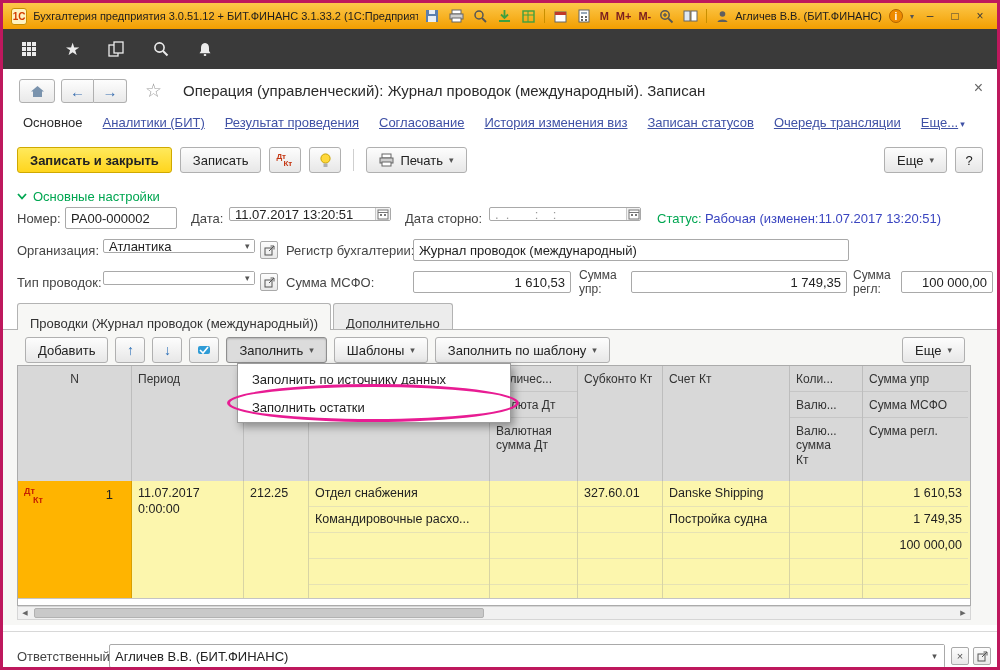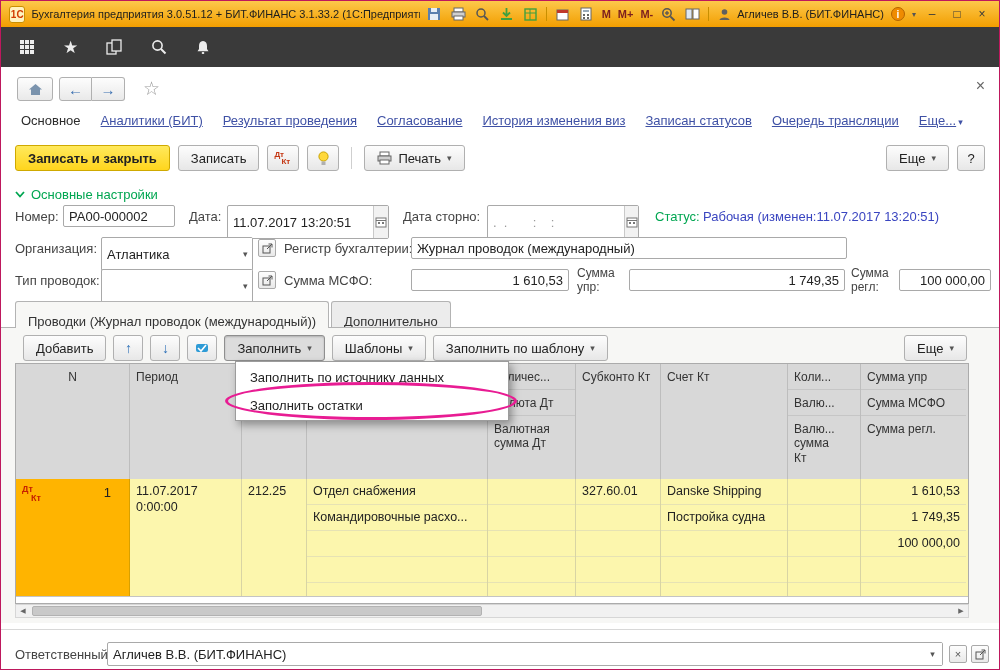--- a/index.html
+++ b/index.html
@@ -1,17 +1,17 @@
 <!DOCTYPE html>
 <html><head>
 <meta charset="utf-8">
 <style>
   * { margin:0; padding:0; box-sizing:border-box; font-family:"Liberation Sans","DejaVu Sans",sans-serif; }
   html,body { background:#9a9a9a; }
-  .window { position:relative; width:1000px; height:670px; background:#5eead4; border:1px solid #be185d; overflow:hidden; }
+  .window { position:relative; width:1000px; height:670px; background:#5eead4; border:3px solid #be185d; overflow:hidden; }
 
   
   .titlebar { position:absolute; top:0; left:0; width:100%; height:26px;
     background:linear-gradient(#fdc84b,#f29e00); display:flex; align-items:center; padding:0 8px; gap:6px;
     font-size:11px; color:#1d1d1d; }
   .logo1c { width:17px; height:17px; background:#fff3c0; border:1px solid #c98f00; border-radius:3px;
     color:#d23c00; font-size:10px; font-weight:bold; display:flex; align-items:center; justify-content:center; }
   .tb-title { white-space:nowrap; overflow:hidden; }
   .tb-right { margin-left:auto; display:flex; align-items:center; gap:7px; }
   .tb-ic { display:inline-flex; align-items:center; justify-content:center; width:17px; height:17px; }
@@ -58,21 +58,21 @@
   .dtkt-mini { position:relative; width:18px; height:16px; font-size:8px; font-weight:bold; color:#c43511; }
   .dtkt-mini .d { position:absolute; left:0; top:0; }
   .dtkt-mini .k { position:absolute; left:7px; top:7px; }
 
   
   .settings-toggle { display:flex; align-items:center; gap:6px; color:#00a651; font-size:13px; cursor:pointer; }
 
   
   .inp { height:22px; border:1px solid #a9a9a9; background:#fff; font-size:13px; color:#222; padding:0 5px; border-radius:2px; }
   .inp.right { text-align:right; }
-  .fld { display:inline-flex; border:1px solid #a9a9a9; background:#fff; height:34px; border-radius:2px; align-items:stretch; }
+  .fld { display:inline-flex; border:1px solid #a9a9a9; background:#fff; height:14px; border-radius:2px; align-items:stretch; }
   .fld input { border:none; outline:none; flex:1 1 auto; font-size:13px; padding:0 5px; background:transparent; color:#222; min-width:0; }
   .fld .side { width:19px; display:flex; align-items:center; justify-content:center; border-left:1px solid #c9c9c9; background:#f2f2f2; cursor:pointer; }
   .fld .side.plain { background:#fff; border-left:none; color:#555; font-size:9px; }
   .sqbtn { width:18px; height:18px; border:1px solid #a9a9a9; background:linear-gradient(#fdfdfd,#e9e9e9); border-radius:2px;
     display:inline-flex; align-items:center; justify-content:center; font-size:11px; color:#555; cursor:pointer; }
   .status-val { font-size:13px; color:#3a45c0; white-space:nowrap; }
   .green { color:#00a651; }
   .two-line-lbl { font-size:12px; line-height:1.15; color:#444; }
 
   
@@ -268,20 +268,21 @@
     </div>
     <div class="abs" style="left:58px; top:10px; display:flex;">
       <div class="navbtn" style="width:33px; border-radius:3px 0 0 3px;">
         <span class="arrow-blue">←</span>
       </div>
       <div class="navbtn" style="width:33px; border-left:none; border-radius:0 3px 3px 0;">
         <span class="arrow-blue">→</span>
       </div>
     </div>
     <span class="abs star-gray" style="left:142px; top:10px;">☆</span>
+    <div class="abs page-title" style="left:180px; top:13px;">Операция (управленческий): Журнал проводок (международный). Записан</div>
     <span class="abs close-x" style="right:14px; top:10px;">×</span>
 
     <div class="abs linkrow" style="left:20px; top:46px;">
       <span class="navactive">Основное</span>
       <span class="navlink">Аналитики (БИТ)</span>
       <span class="navlink">Результат проведения</span>
       <span class="navlink">Согласование</span>
       <span class="navlink">История изменения виз</span>
       <span class="navlink">Записан статусов</span>
       <span class="navlink">Очередь трансляции</span>

